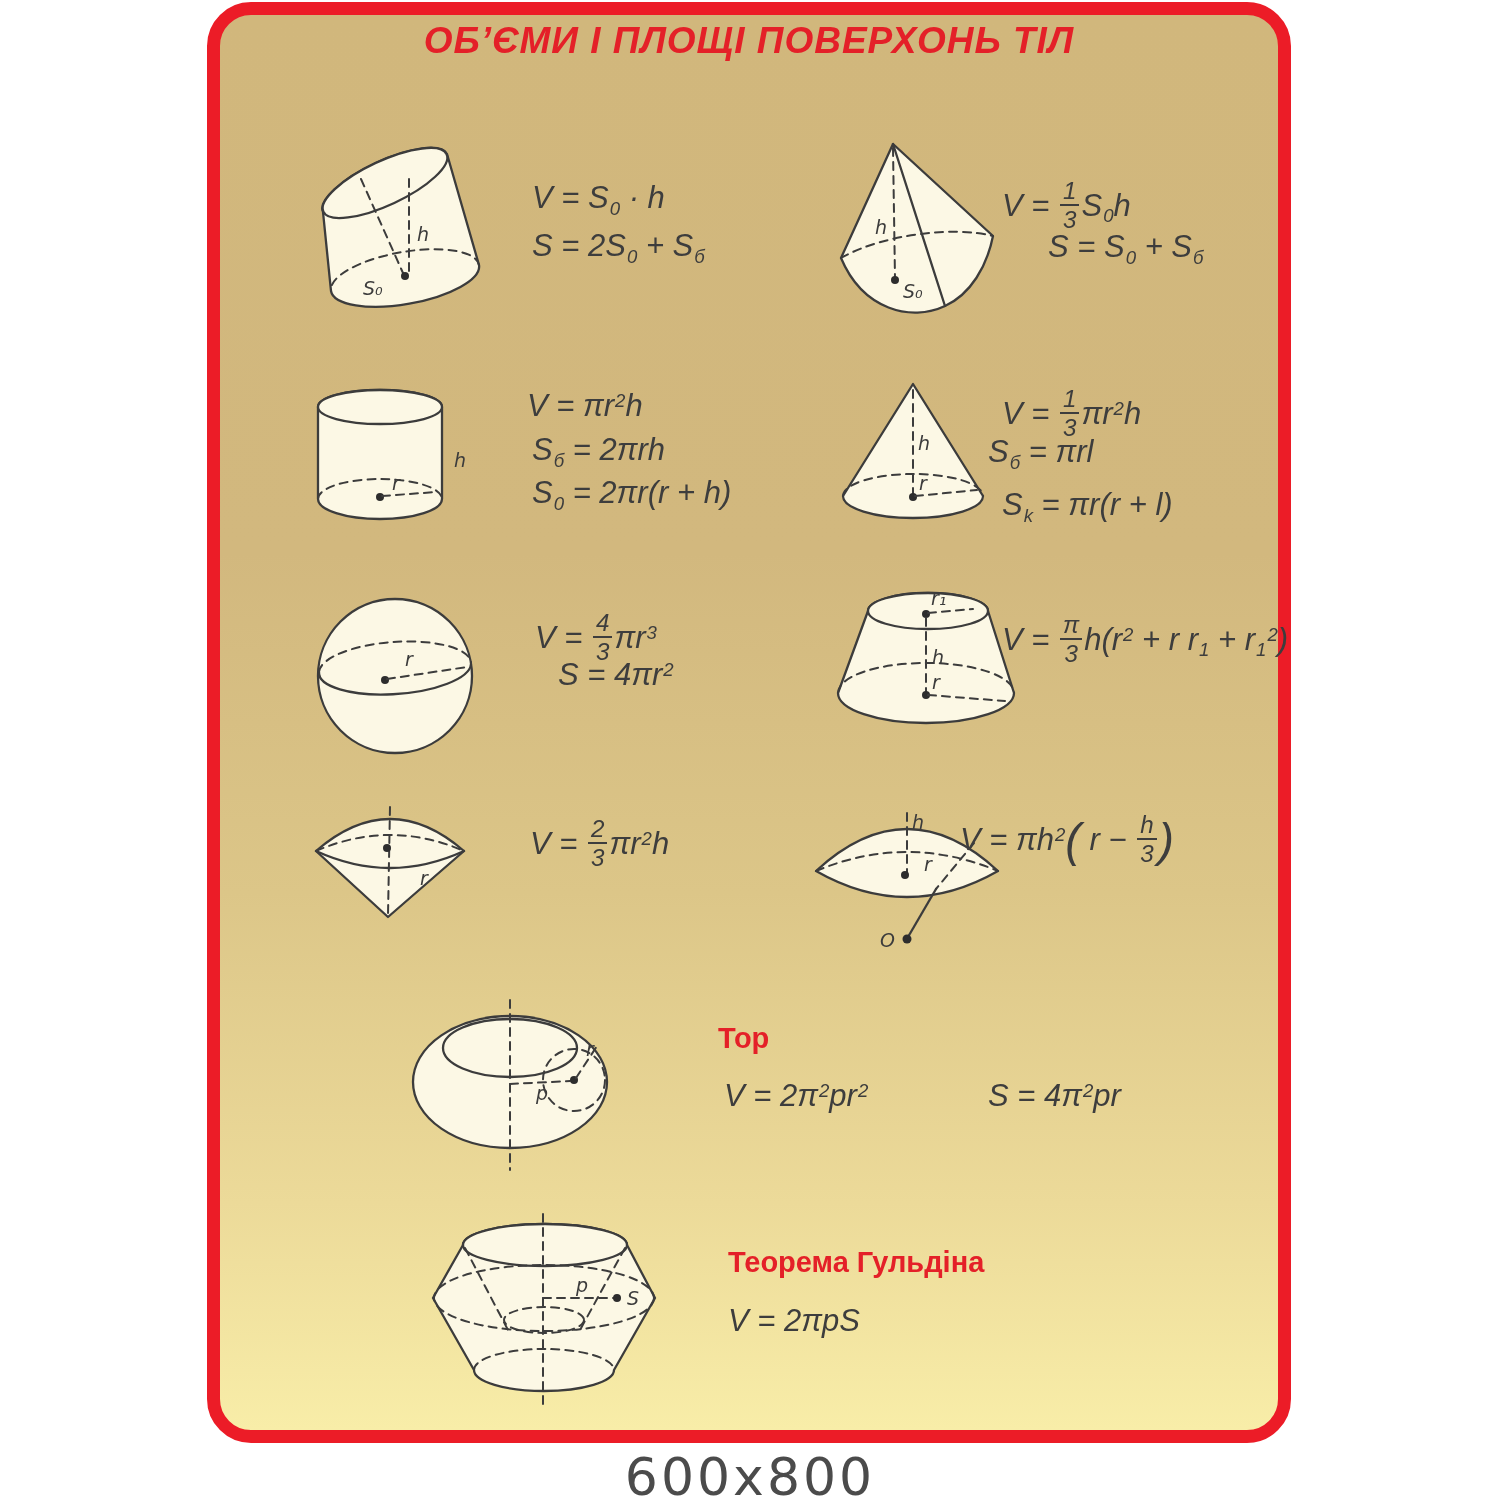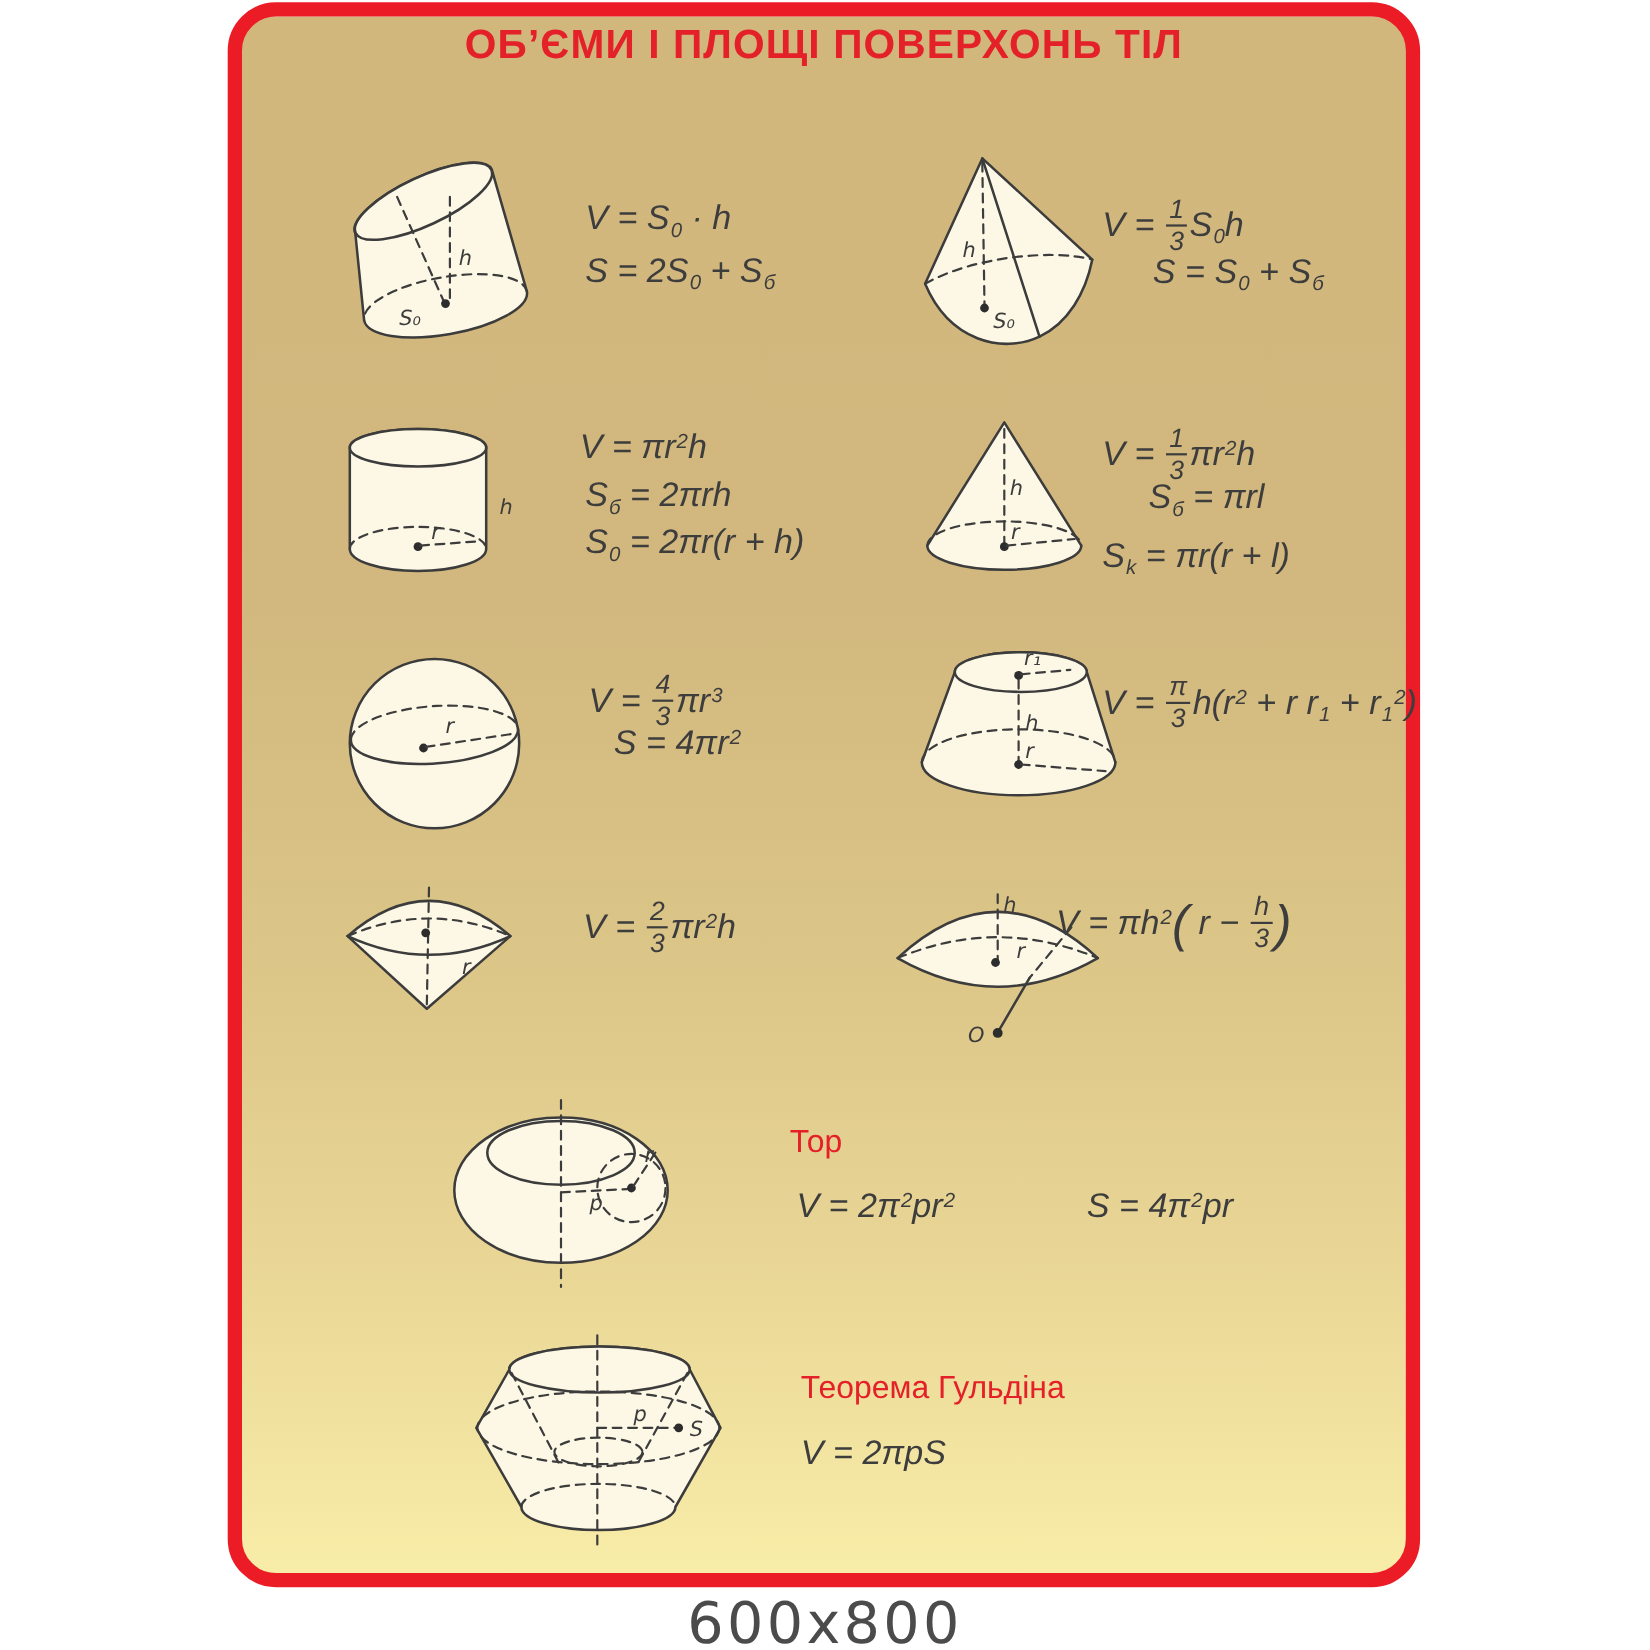--- a/index.html
+++ b/index.html
@@ -2,29 +2,29 @@
 <html><head>
 <meta charset="utf-8">
 <style>
   html,body{margin:0;padding:0;}
   #page{position:relative;width:1500px;height:1500px;background:#ffffff;overflow:hidden;
         font-family:"Liberation Sans",sans-serif;}
   #poster{position:absolute;left:207px;top:2px;width:1084px;height:1441px;box-sizing:border-box;
           border:13px solid #ec1c27;border-radius:44px;
           background:linear-gradient(180deg,#d1b77c 0%,#d2b87e 38%,#dcc688 62%,#ecda99 84%,#f8eda8 100%);}
   #title{position:absolute;left:207px;top:20px;width:1084px;text-align:center;
-         font-size:37px;font-weight:bold;letter-spacing:1px;color:#e42028;}
+         font-size:37px;font-weight:bold;letter-spacing:1px;color:#e42028;font-style:italic;}
   .formula{position:absolute;font-style:italic;font-size:31px;color:#3d3d3d;white-space:nowrap;line-height:1.15;}
   .formula sub{font-size:60%;font-style:italic;vertical-align:-0.35em;margin-left:1px;}
   .formula sup{font-size:60%;font-style:italic;vertical-align:0.5em;margin-left:1px;}
   .frac{display:inline-block;vertical-align:-0.52em;text-align:center;font-size:0.78em;line-height:1.05;margin:0 2px;}
   .frac .num{display:block;border-bottom:2px solid #3d3d3d;padding:0 3px 1px;}
   .frac .den{display:block;padding-top:1px;}
   .bigp{font-size:1.5em;vertical-align:-0.14em;font-style:italic;}
-  .shape-heading{position:absolute;font-size:29px;font-weight:normal;color:#e42028;white-space:nowrap;text-align:right;}
+  .shape-heading{position:absolute;font-size:29px;font-weight:bold;color:#e42028;white-space:nowrap;text-align:right;}
   .fig{position:absolute;}
   .fig path,.fig ellipse,.fig circle,.fig line{vector-effect:none;}
   .solid{fill:none;stroke:#3c3c3c;stroke-width:2.3;stroke-linecap:round;}
   .fillc{fill:#fcf8e5;stroke:#3c3c3c;stroke-width:2.3;stroke-linejoin:round;}
   .dash{fill:none;stroke:#3c3c3c;stroke-width:2;stroke-dasharray:8 6;stroke-linecap:round;}
   .dot{fill:#2d2d2d;stroke:none;}
   .lbl{font-family:"DejaVu Sans",sans-serif;font-style:italic;font-size:19px;fill:#3c3c3c;}
   #footer{position:absolute;left:0;top:1447px;width:1500px;text-align:center;
           font-family:"DejaVu Sans",sans-serif;font-size:52px;color:#4b4b4b;letter-spacing:3px;}
 </style>
@@ -76,21 +76,21 @@
   <svg class="fig" style="left:833px;top:378px" width="155" height="150" viewBox="0 0 155 150">
     <path class="fillc" d="M 80,6 L 10,118 A 70 22 0 0 0 150,118 Z"></path>
     <path class="dash" d="M 10,118 A 70 22 0 0 1 150,118"></path>
     <path class="dash" d="M 80,12 L 80,116"></path>
     <circle class="dot" cx="80" cy="119" r="4"></circle>
     <path class="dash" d="M 82,118 L 144,112"></path>
     <text class="lbl" x="85" y="72">h</text>
     <text class="lbl" x="86" y="112">r</text>
   </svg>
   <div class="formula" style="left:1002px;top:386px"><span>V = </span><span class="frac"><span class="num">1</span><span class="den">3</span></span><span>πr</span><sup>2</sup><span>h</span></div>
-  <div class="formula" style="left:1044px;top:434px"><span>S</span><sub>б</sub><span> = πrl</span></div>
+  <div class="formula" style="left:988px;top:434px"><span>S</span><sub>б</sub><span> = πrl</span></div>
   <div class="formula" style="left:1002px;top:487px"><span>S</span><sub>k</sub><span> = πr(r + l)</span></div>
 
   <svg class="fig" style="left:313px;top:588px" width="165" height="175" viewBox="0 0 165 175">
     <circle class="fillc" cx="82" cy="88" r="77"></circle>
     <path class="solid" d="M 6,84 A 76 26 -4 0 0 158,76"></path>
     <path class="dash" d="M 6,84 A 76 26 -4 0 1 158,76"></path>
     <circle class="dot" cx="72" cy="92" r="4"></circle>
     <path class="dash" d="M 74,91 L 154,79"></path>
     <text class="lbl" x="92" y="78">r</text>
   </svg>

